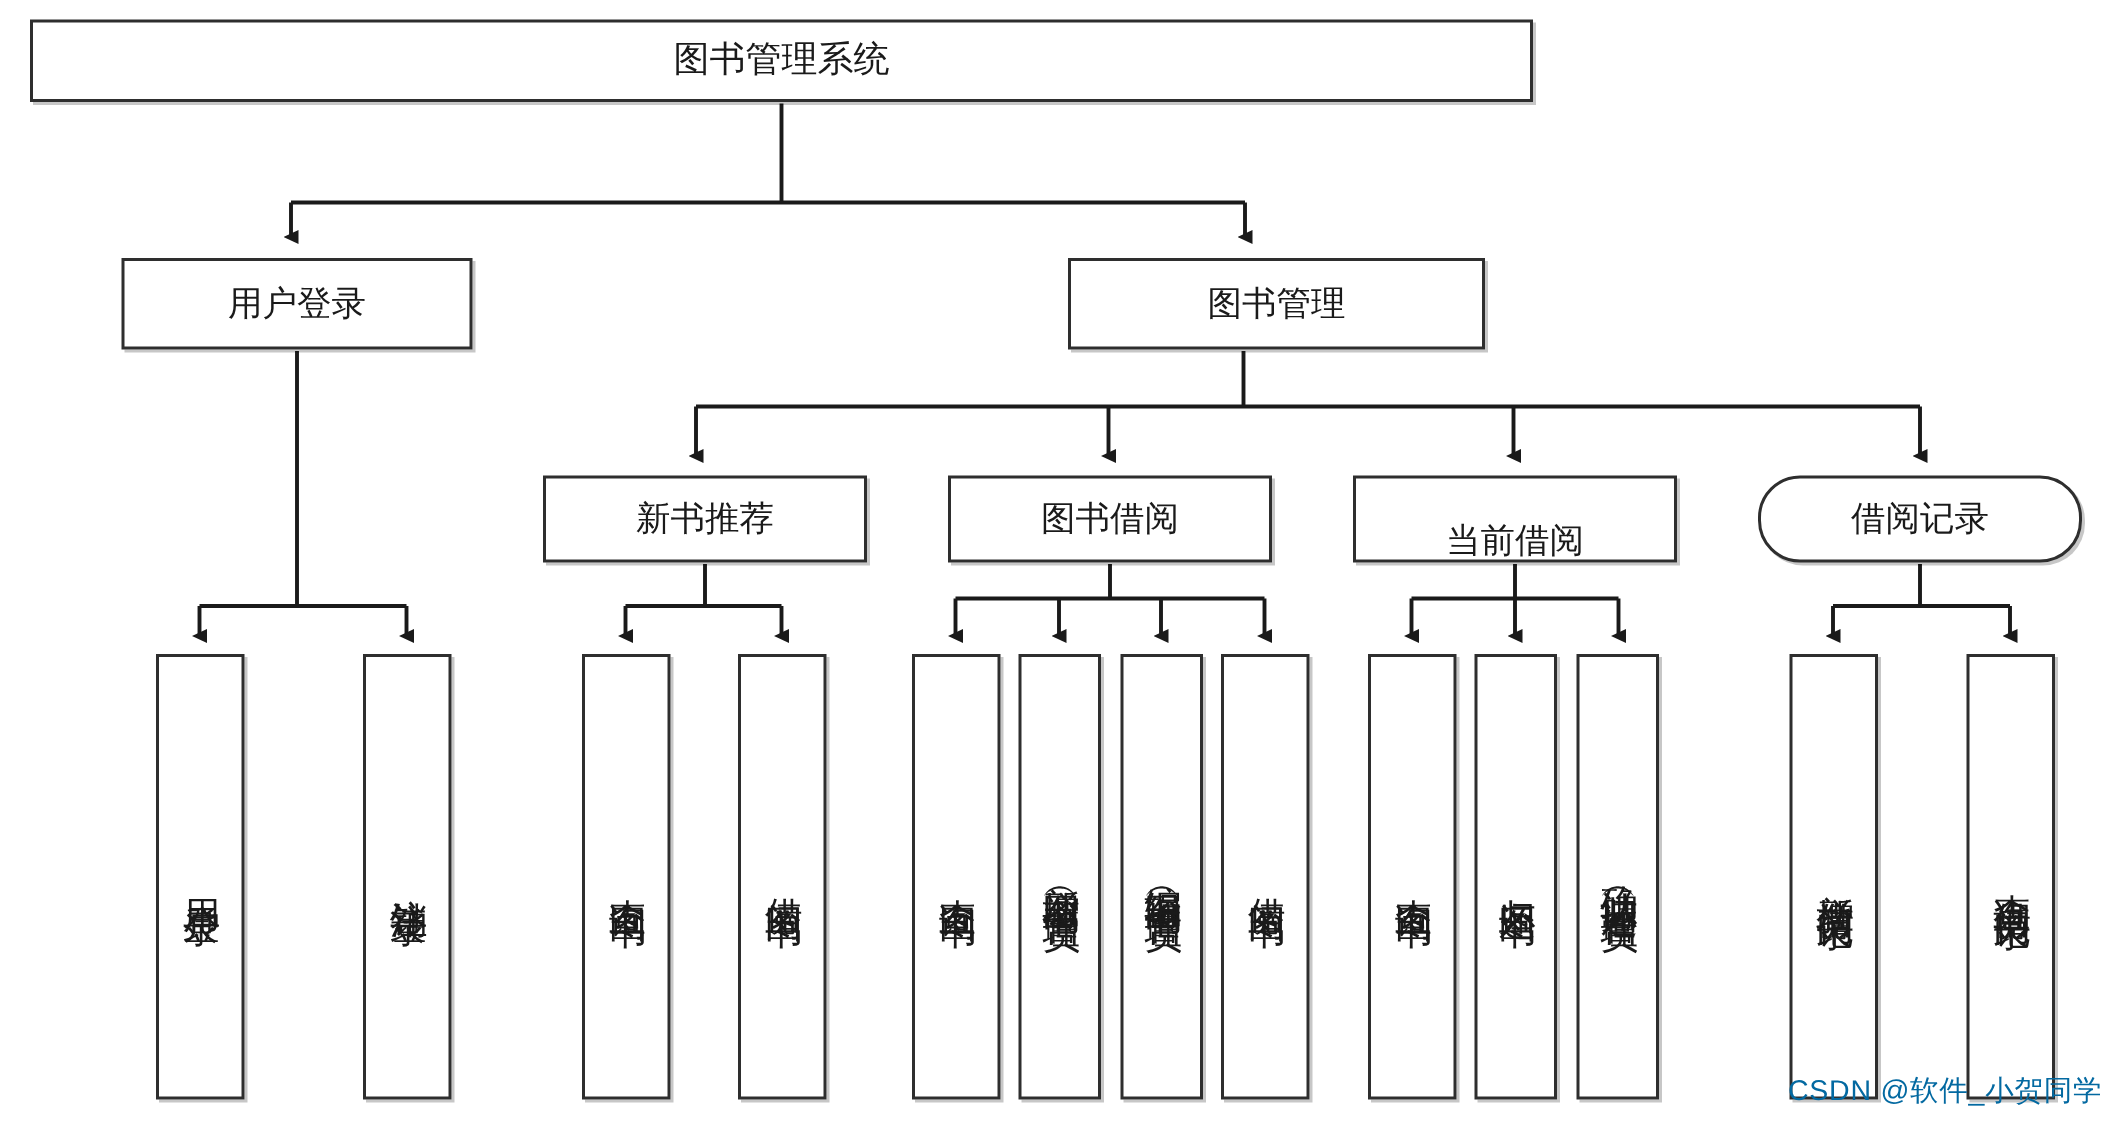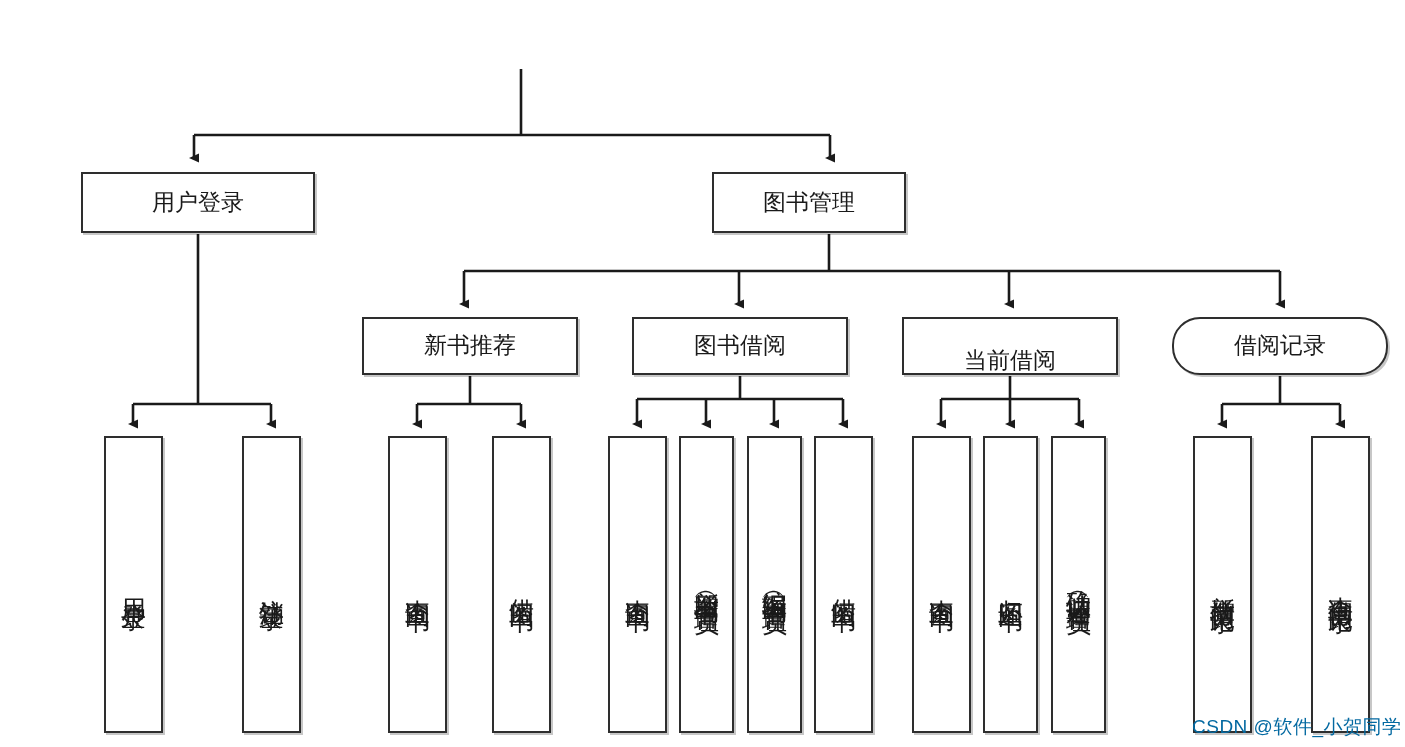--- a/index.html
+++ b/index.html
@@ -118,26 +118,29 @@
       <path d="M1010,399 L1010,424" marker-end="url(#arrow)"></path>
       <path d="M1079,399 L1079,424" marker-end="url(#arrow)"></path>
 
       <path d="M1280,376 L1280,404"></path>
       <path d="M1222,404 L1340,404"></path>
       <path d="M1222,404 L1222,424" marker-end="url(#arrow)"></path>
       <path d="M1340,404 L1340,424" marker-end="url(#arrow)"></path>
     </g>
   </svg>
 
+  <div class="node horiz root" style="left:20px; top:13px; width:1002px; height:55px;">
+    <span class="label">图书管理系统</span>
+  </div>
 
   <div class="node horiz" style="left:81px; top:172px; width:234px; height:61px;">
     <span class="label">用户登录</span>
   </div>
 
-  <div class="node horiz" style="left:712px; top:172px; width:194px; height:61px;">
+  <div class="node horiz" style="left:712px; top:172px; width:278px; height:61px;">
     <span class="label">图书管理</span>
   </div>
 
   <div class="node horiz" style="left:632px; top:317px; width:216px; height:58px;">
     <span class="label">图书借阅</span>
   </div>
 
   <div class="node horiz" style="left:362px; top:317px; width:216px; height:58px;">
     <span class="label">新书推荐</span>
   </div>

